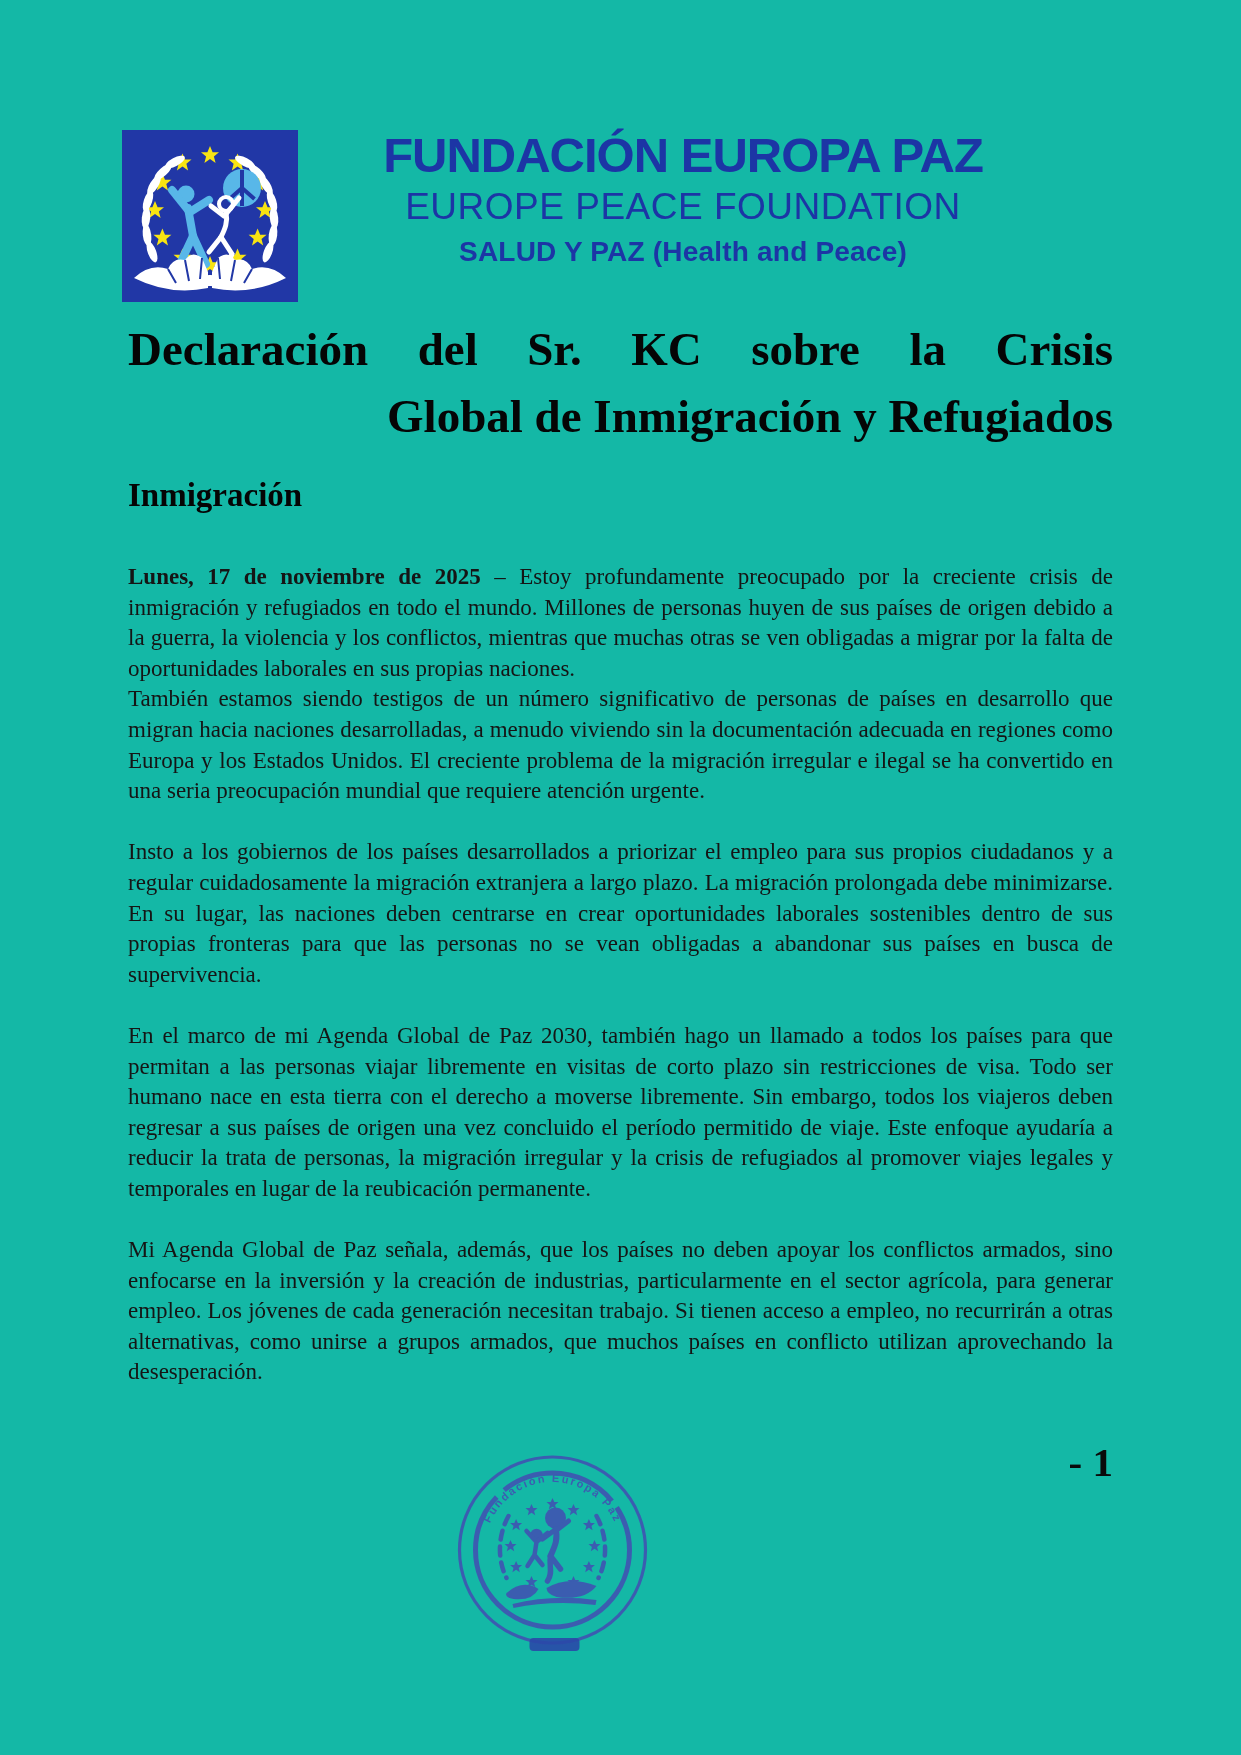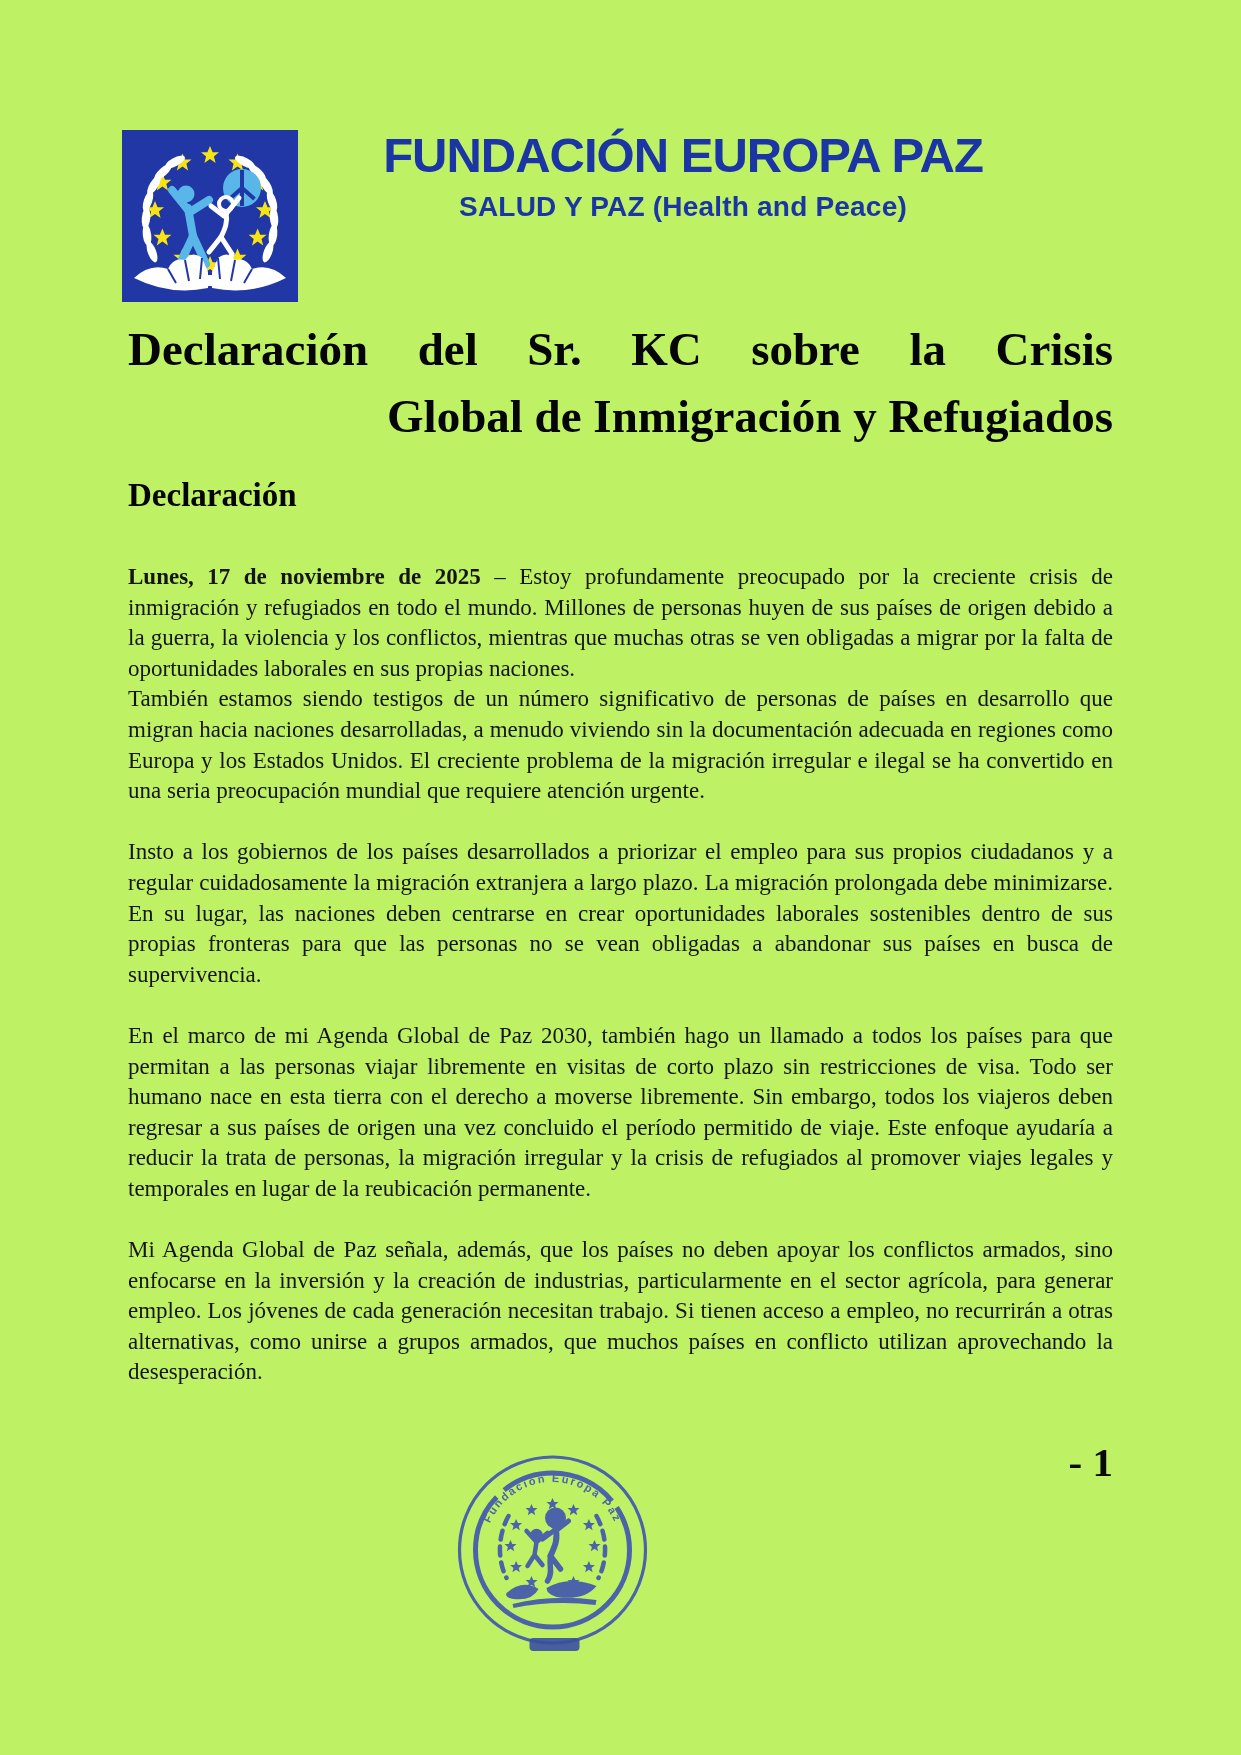--- a/index.html
+++ b/index.html
@@ -1,19 +1,19 @@
 <!DOCTYPE html>
 <html><head>
 <meta charset="utf-8">
 <style>
   html,body { margin:0; padding:0; background:#ffffff; }
   .page {
     position:relative;
     width:1241px; height:1755px;
-    background:#bef264;
+    background:#14b8a6;
     margin:0 auto;
     overflow:hidden;
     font-family:"Liberation Serif", serif;
     color:#101010;
   }
 
   
   .logo {
     position:absolute; left:122px; top:130px;
     width:176px; height:172px;
@@ -142,29 +142,30 @@
       <path d="M70,150 Q88,140 106,150 L106,160 Q88,152 70,160 Z"></path>
     </g>
     <g stroke="#2137a6" stroke-width="2" fill="none">
       <path d="M46,139 L54,153 M63,130 L67,151 M80,128 L78,149"></path>
       <path d="M130,139 L122,153 M113,130 L109,151 M96,128 L98,149"></path>
     </g>
   </svg>
 
   <div class="header-text">
     <div class="org-es">FUNDACIÓN EUROPA PAZ</div>
+    <div class="org-en">EUROPE PEACE FOUNDATION</div>
     <div class="tagline">SALUD Y PAZ (Health and Peace)</div>
   </div>
 
   <h1 class="doc-title" style="margin:0;">
     <div class="line1">Declaración del Sr. KC sobre la Crisis</div>
     <div class="line2">Global de Inmigración y Refugiados</div>
   </h1>
 
-  <h2 class="section-heading" style="margin:0;">Declaración</h2>
+  <h2 class="section-heading" style="margin:0;">Inmigración</h2>
 
   <div class="body-text">
     <p class="no-gap"><strong>Lunes, 17 de noviembre de 2025</strong><span> – Estoy profundamente preocupado por la creciente crisis de inmigración y refugiados en todo el mundo. Millones de personas huyen de sus países de origen debido a la guerra, la violencia y los conflictos, mientras que muchas otras se ven obligadas a migrar por la falta de oportunidades laborales en sus propias naciones.</span></p>
     <p>También estamos siendo testigos de un número significativo de personas de países en desarrollo que migran hacia naciones desarrolladas, a menudo viviendo sin la documentación adecuada en regiones como Europa y los Estados Unidos. El creciente problema de la migración irregular e ilegal se ha convertido en una seria preocupación mundial que requiere atención urgente.</p>
     <p>Insto a los gobiernos de los países desarrollados a priorizar el empleo para sus propios ciudadanos y a regular cuidadosamente la migración extranjera a largo plazo. La migración prolongada debe minimizarse. En su lugar, las naciones deben centrarse en crear oportunidades laborales sostenibles dentro de sus propias fronteras para que las personas no se vean obligadas a abandonar sus países en busca de supervivencia.</p>
     <p>En el marco de mi Agenda Global de Paz 2030, también hago un llamado a todos los países para que permitan a las personas viajar libremente en visitas de corto plazo sin restricciones de visa. Todo ser humano nace en esta tierra con el derecho a moverse libremente. Sin embargo, todos los viajeros deben regresar a sus países de origen una vez concluido el período permitido de viaje. Este enfoque ayudaría a reducir la trata de personas, la migración irregular y la crisis de refugiados al promover viajes legales y temporales en lugar de la reubicación permanente.</p>
     <p>Mi Agenda Global de Paz señala, además, que los países no deben apoyar los conflictos armados, sino enfocarse en la inversión y la creación de industrias, particularmente en el sector agrícola, para generar empleo. Los jóvenes de cada generación necesitan trabajo. Si tienen acceso a empleo, no recurrirán a otras alternativas, como unirse a grupos armados, que muchos países en conflicto utilizan aprovechando la desesperación.</p>
   </div>
 
   <div class="page-number">- 1</div>

